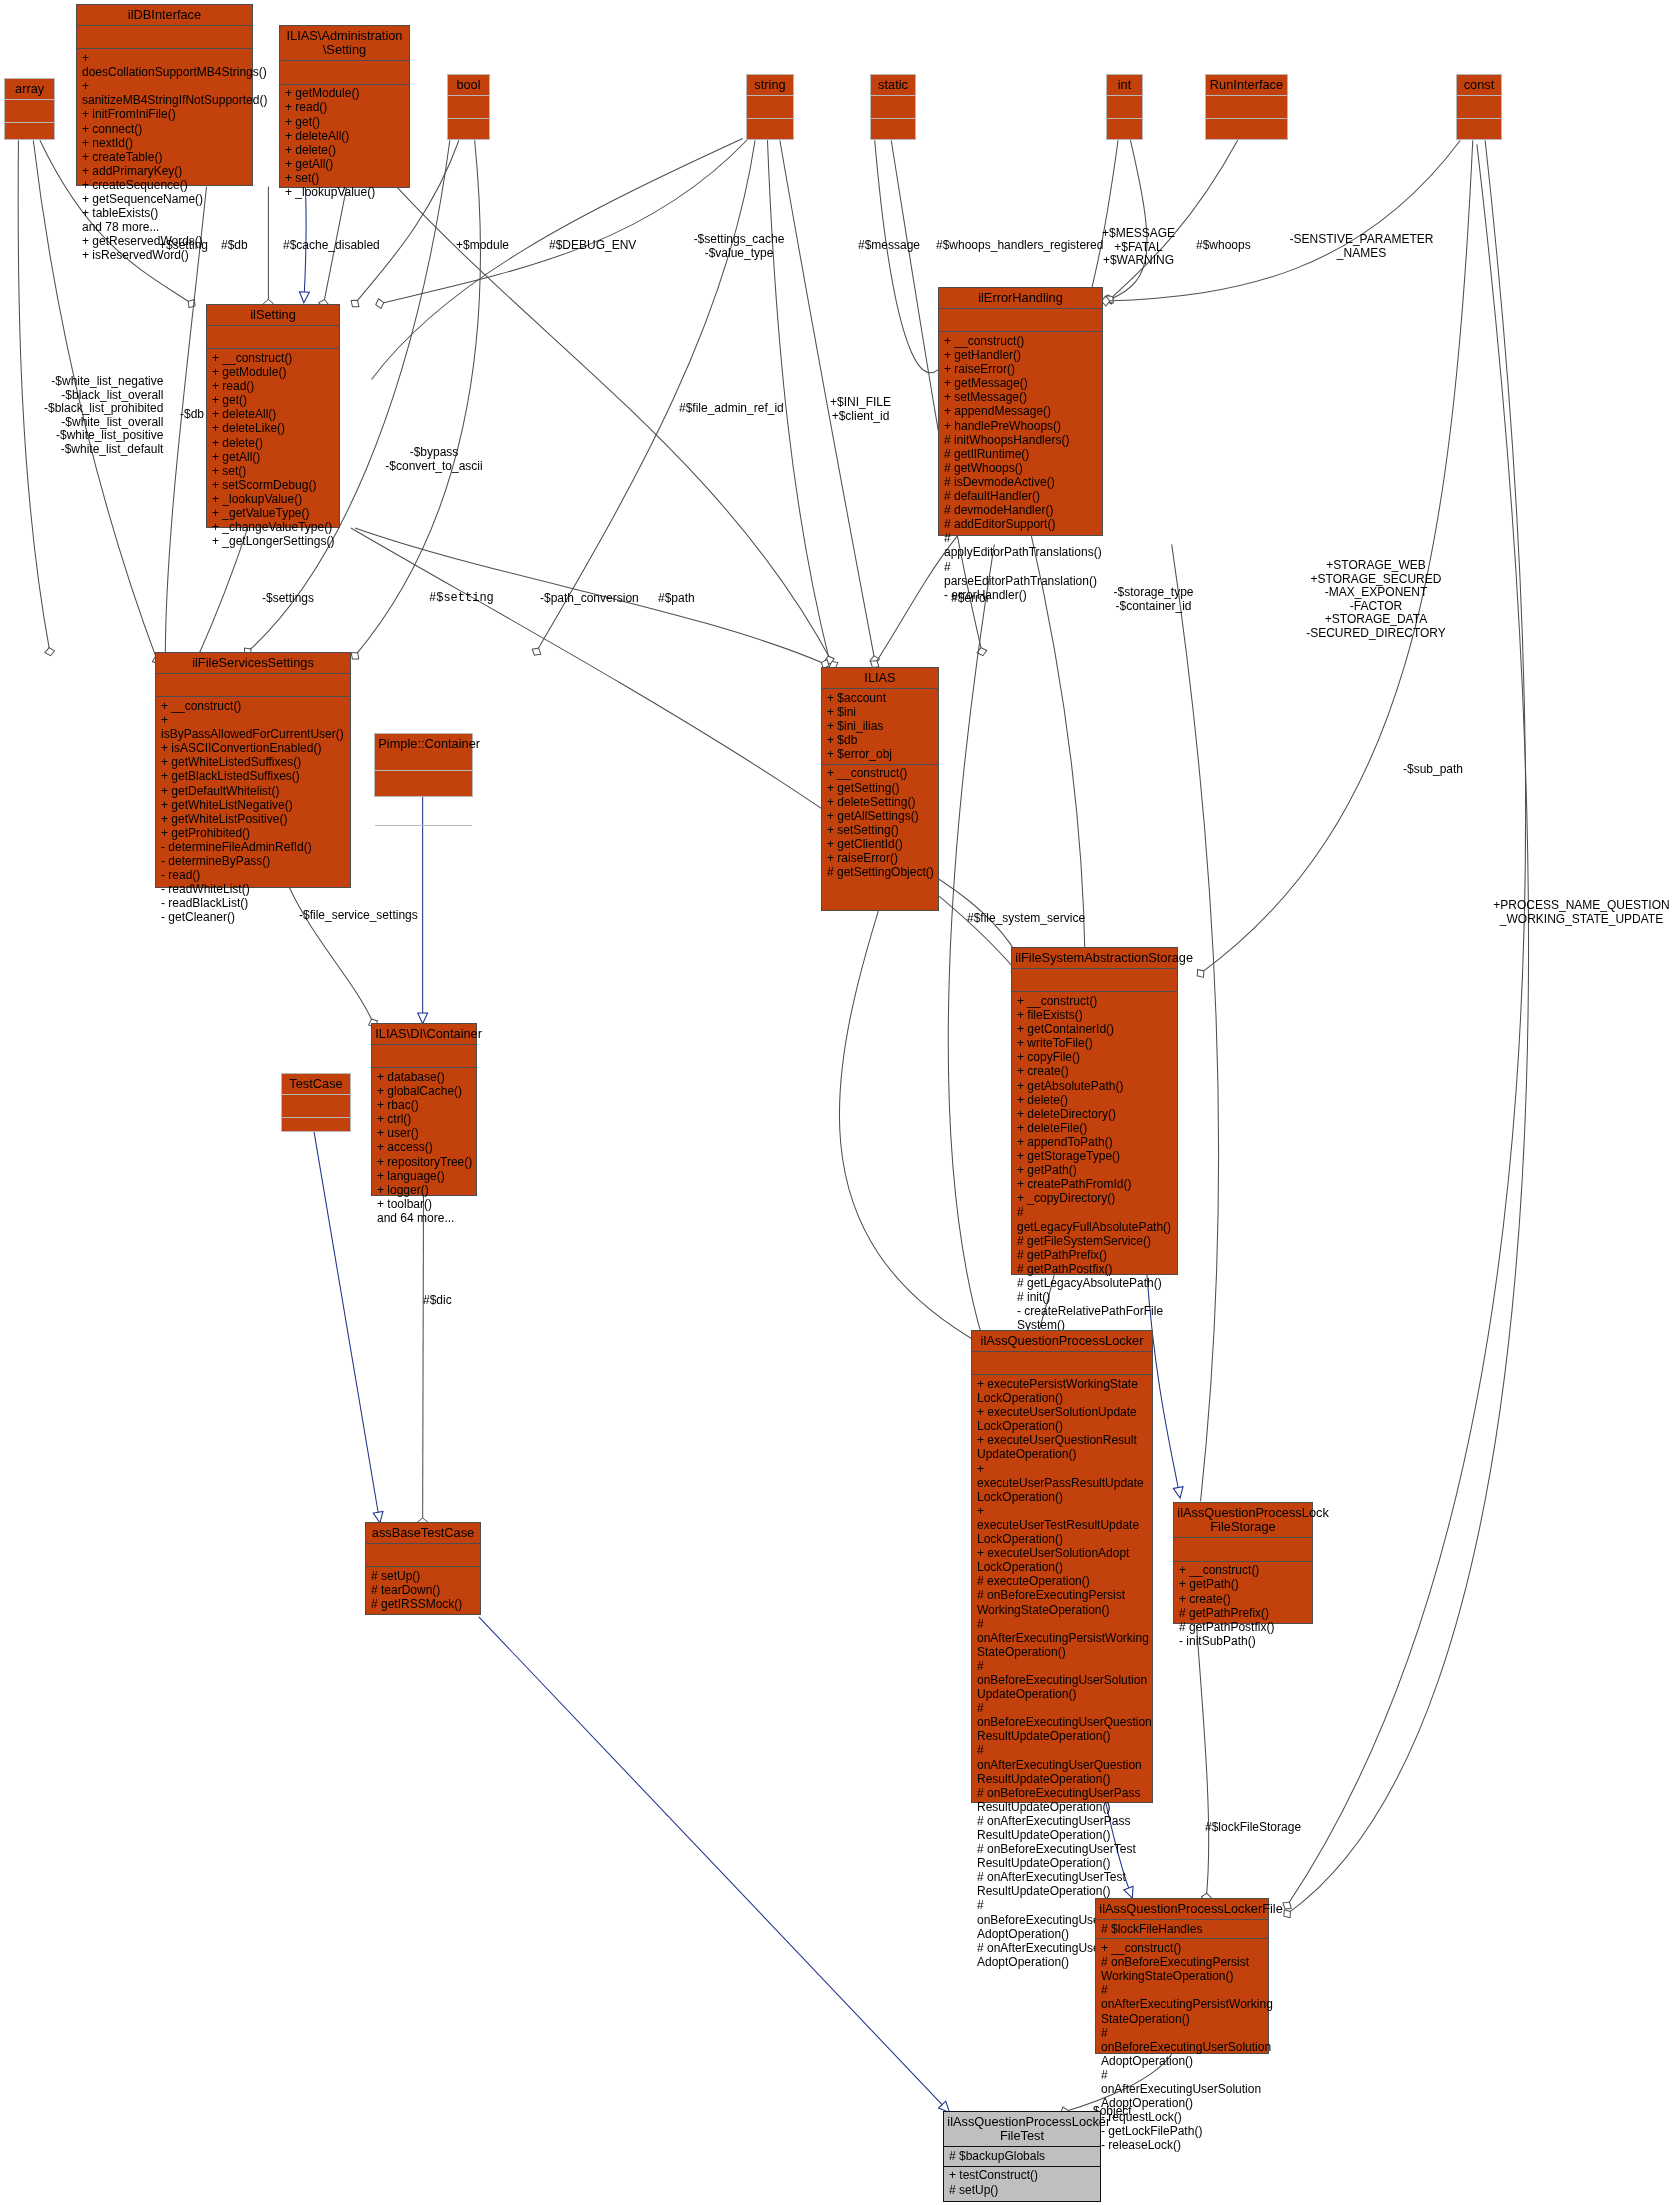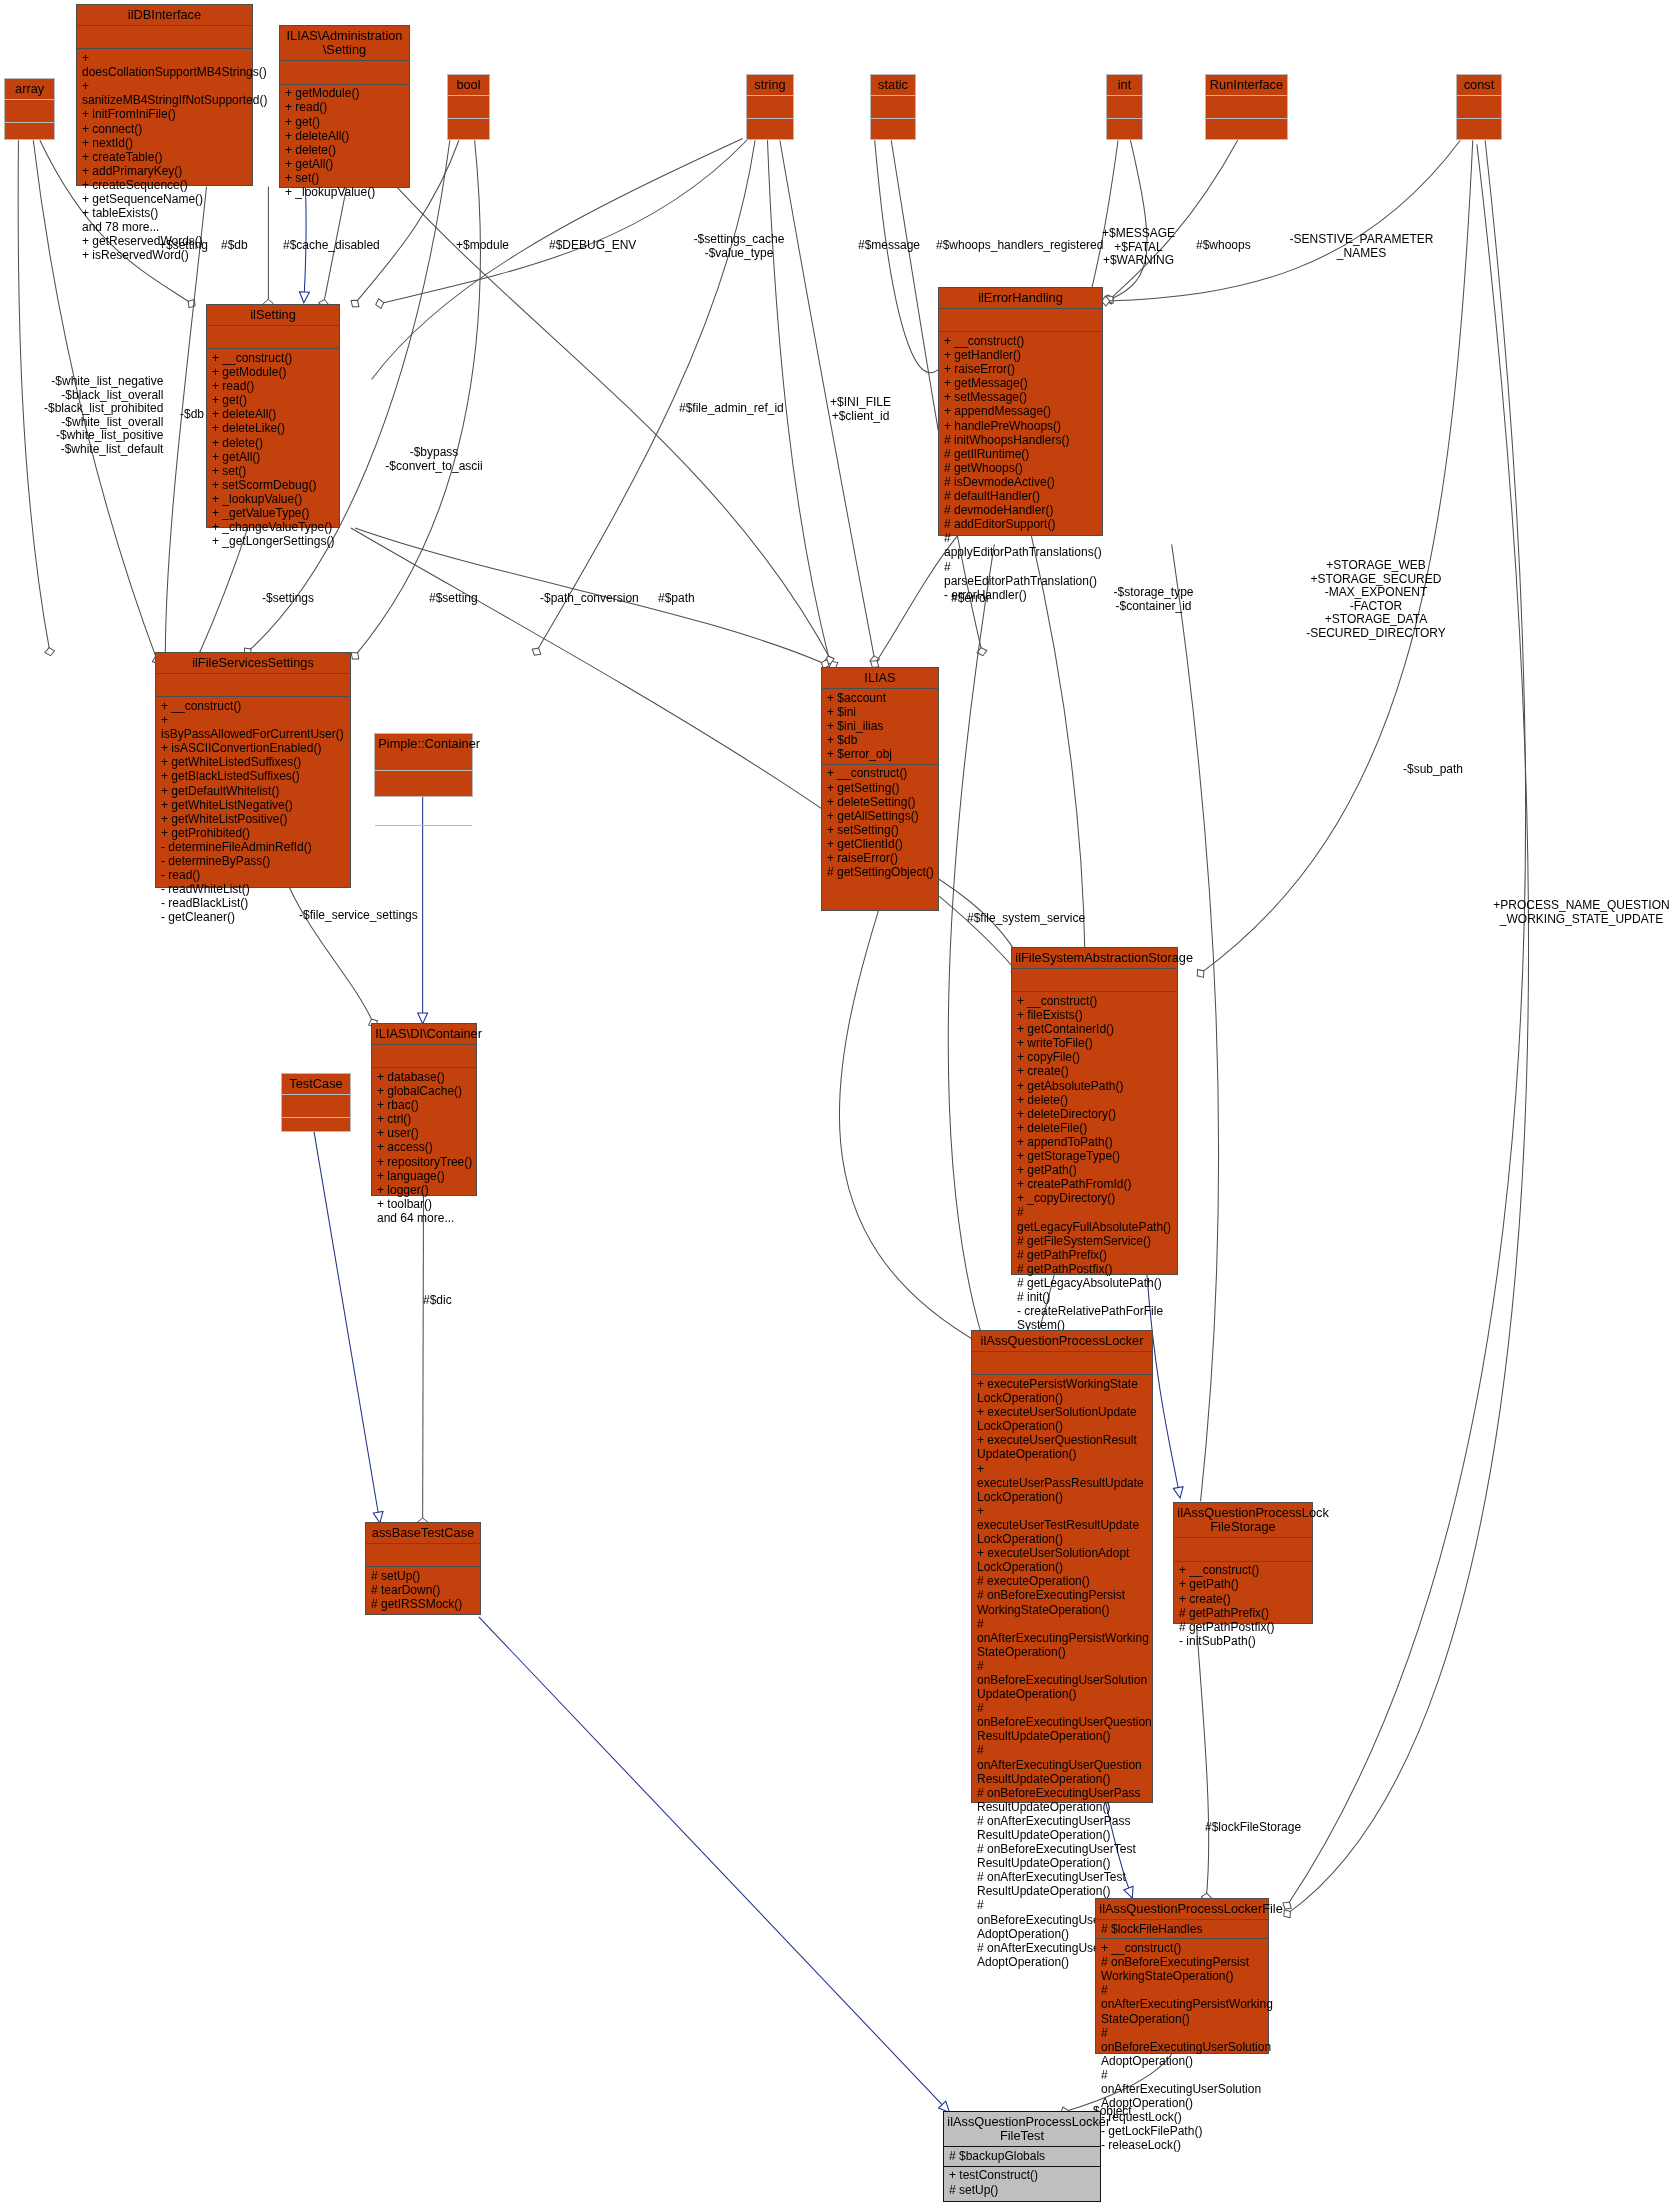--- a/index.html
+++ b/index.html
@@ -559,21 +559,21 @@
 -$white_list_overall
 -$white_list_positive
 -$white_list_default</div>
   <div class="edge-label lbl-l" style="left:180px; top:408px;">-$db</div>
   <div class="edge-label lbl-c" style="left:376px; top:402px; width:116px;margin-top:44px;">-$bypass
 -$convert_to_ascii</div>
   <div class="edge-label lbl-l" style="left:679px; top:402px;">#$file_admin_ref_id</div>
   <div class="edge-label lbl-c" style="left:813px; top:396px; width:95px;">+$INI_FILE
 +$client_id</div>
   <div class="edge-label lbl-l" style="left:262px; top:592px;">-$settings</div>
-  <div class="edge-label lbl-l" style="left:429px; top:592px;">#$setting</div>
+  <div class="edge-label lbl-l" style="left:429px; top:592px;font-family:Liberation Mono, monospace;">#$setting</div>
   <div class="edge-label lbl-l" style="left:540px; top:592px;">-$path_conversion</div>
   <div class="edge-label lbl-l" style="left:658px; top:592px;">#$path</div>
   <div class="edge-label lbl-l" style="left:951px; top:592px;">#$error</div>
   <div class="edge-label lbl-c" style="left:1104px; top:586px; width:99px;">-$storage_type
 -$container_id</div>
   <div class="edge-label lbl-c" style="left:1283px; top:559px; width:186px;">+STORAGE_WEB
 +STORAGE_SECURED
 -MAX_EXPONENT
 -FACTOR
 +STORAGE_DATA

